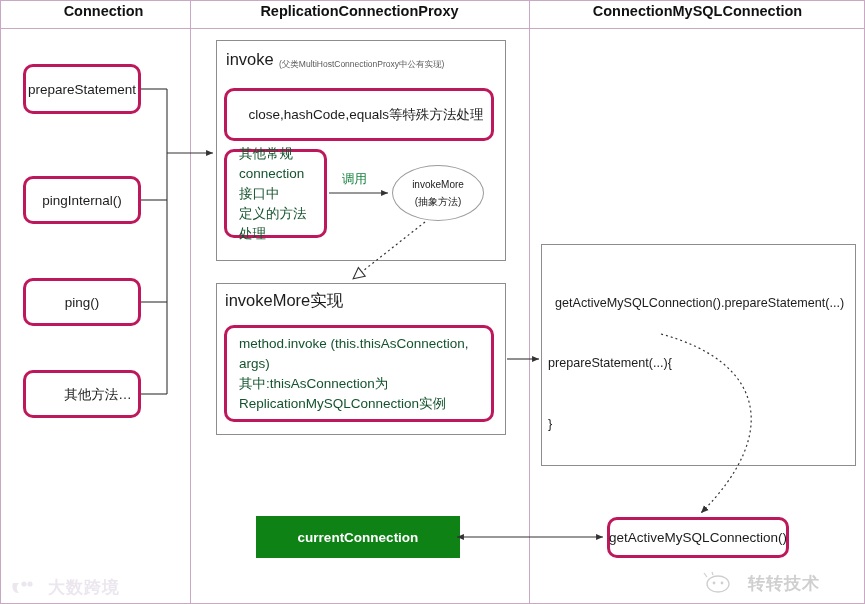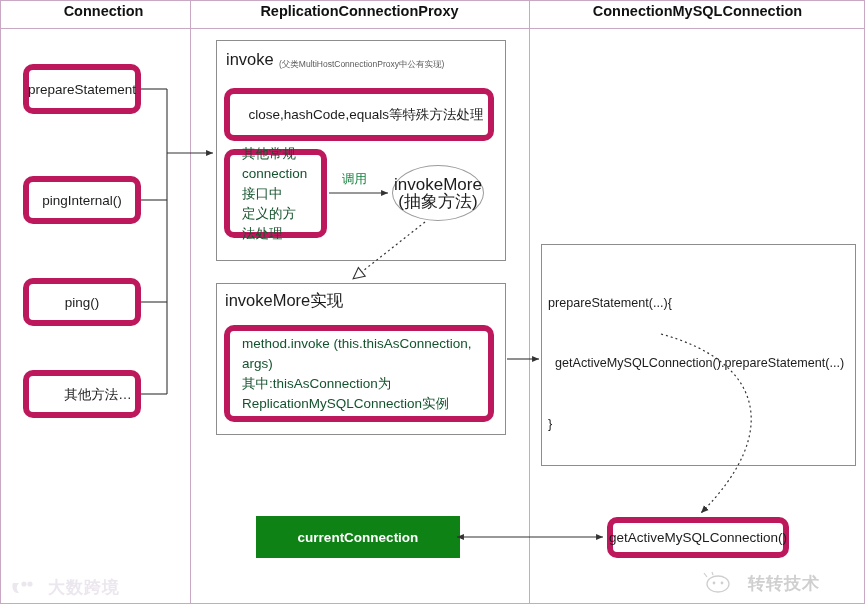--- a/index.html
+++ b/index.html
@@ -41,21 +41,21 @@
     font-size: 14.5px;
     font-weight: bold;
     color: #111111;
     letter-spacing: 0px;
     white-space: nowrap;
   }
   
   .rbox {
     position: absolute;
     box-sizing: border-box;
-    border: 6px solid #be185d;
+    border: 3px solid #be185d;
     border-radius: 10px;
     background: #ffffff;
     display: flex;
     align-items: center;
     justify-content: center;
     font-size: 13px;
     color: #1c1c1c;
   }
   .grpbox {
     position: absolute;
@@ -95,21 +95,21 @@
   .ellipse {
     position: absolute;
     box-sizing: border-box;
     border: 1px solid #9b9b9b;
     border-radius: 50%;
     background: #ffffff;
     display: flex;
     align-items: center;
     justify-content: center;
     text-align: center;
-    font-size: 17px;
+    font-size: 10px;
     line-height: 17px;
     color: #1c1c1c;
     white-space: pre-line;
   }
   
   .greenbox {
     position: absolute;
     box-sizing: border-box;
     display: flex;
     align-items: center;
@@ -217,22 +217,22 @@
 
   <div class="grpbox" style="left:215px;top:282px;width:290px;height:152px;"></div>
   <div class="grp-title" style="left:224px;top:289px;">invokeMore实现</div>
   <div class="rbox" style="left:223px;top:324px;width:270px;height:97px;justify-content:flex-end;">
     <span class="multiline">method.invoke (this.thisAsConnection, args)
 其中:thisAsConnection为
 ReplicationMySQLConnection实例</span>
   </div>
 
   <div class="codebox" style="left:540px;top:243px;width:315px;height:222px;">
+    <div>  getActiveMySQLConnection().prepareStatement(...)</div>
     <div>prepareStatement(...){</div>
-    <div>  getActiveMySQLConnection().prepareStatement(...)</div>
     <div>}</div>
     
     
     
     
     
     
     
     
   </div>

